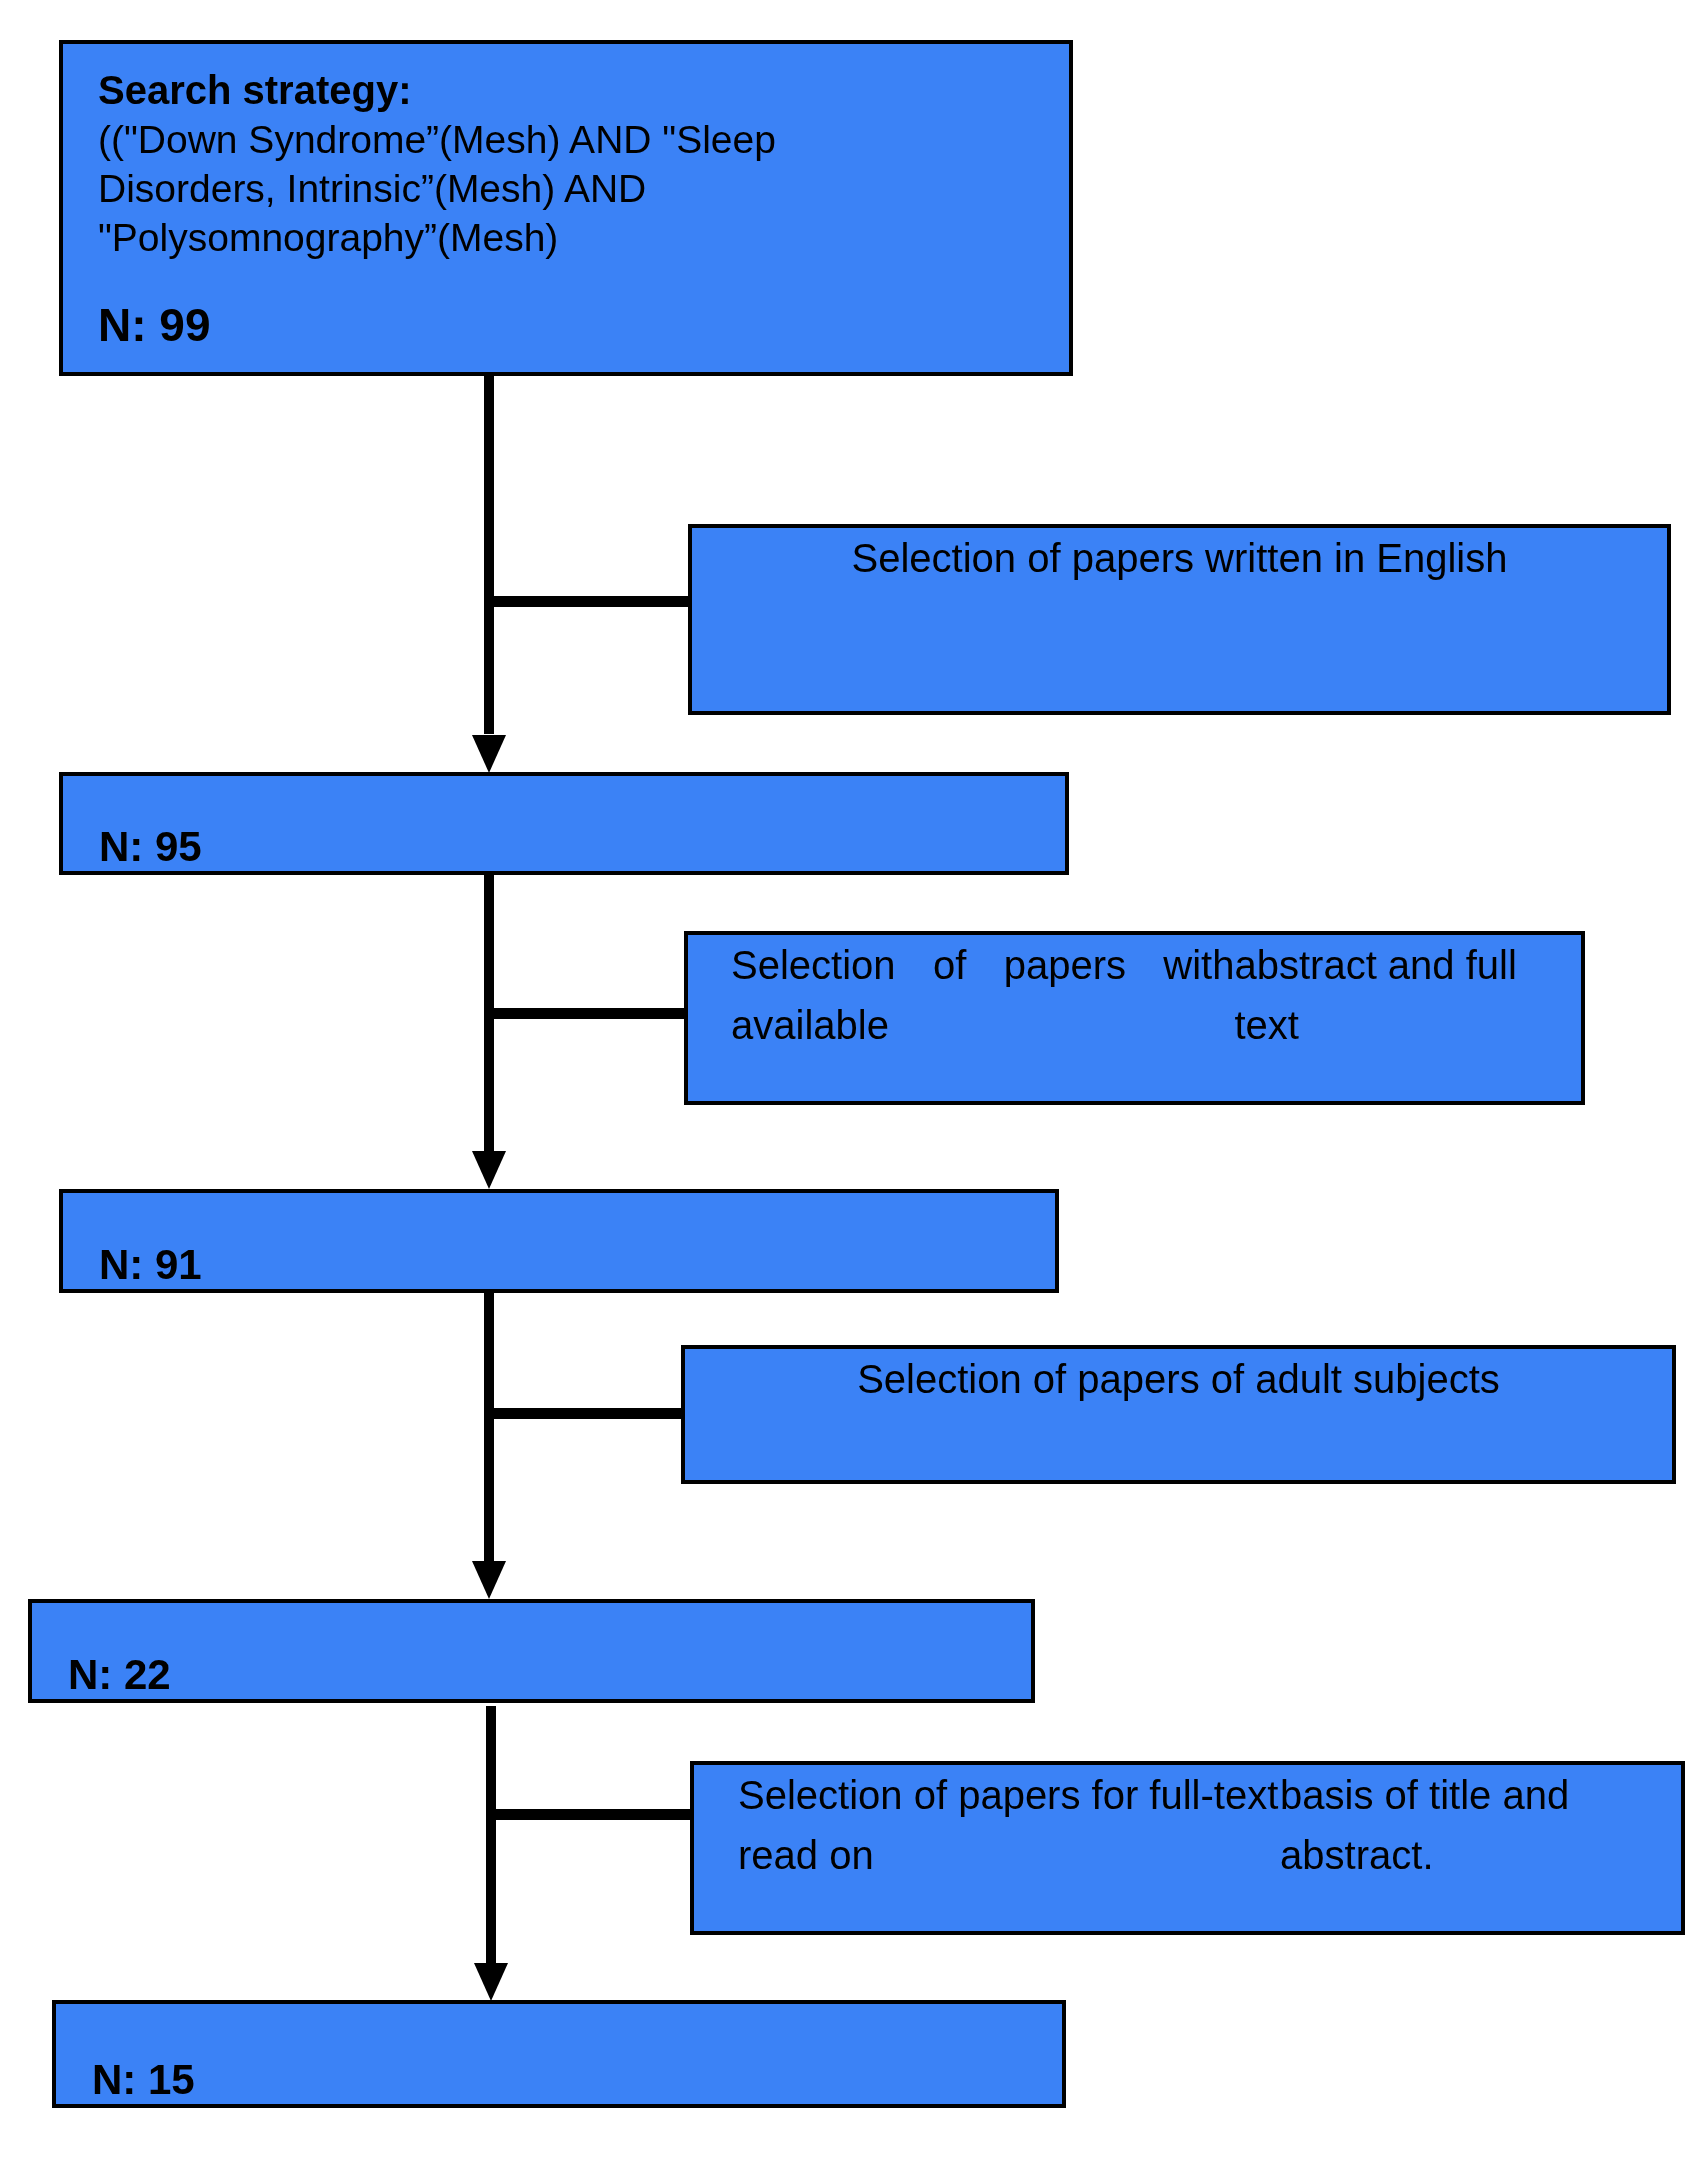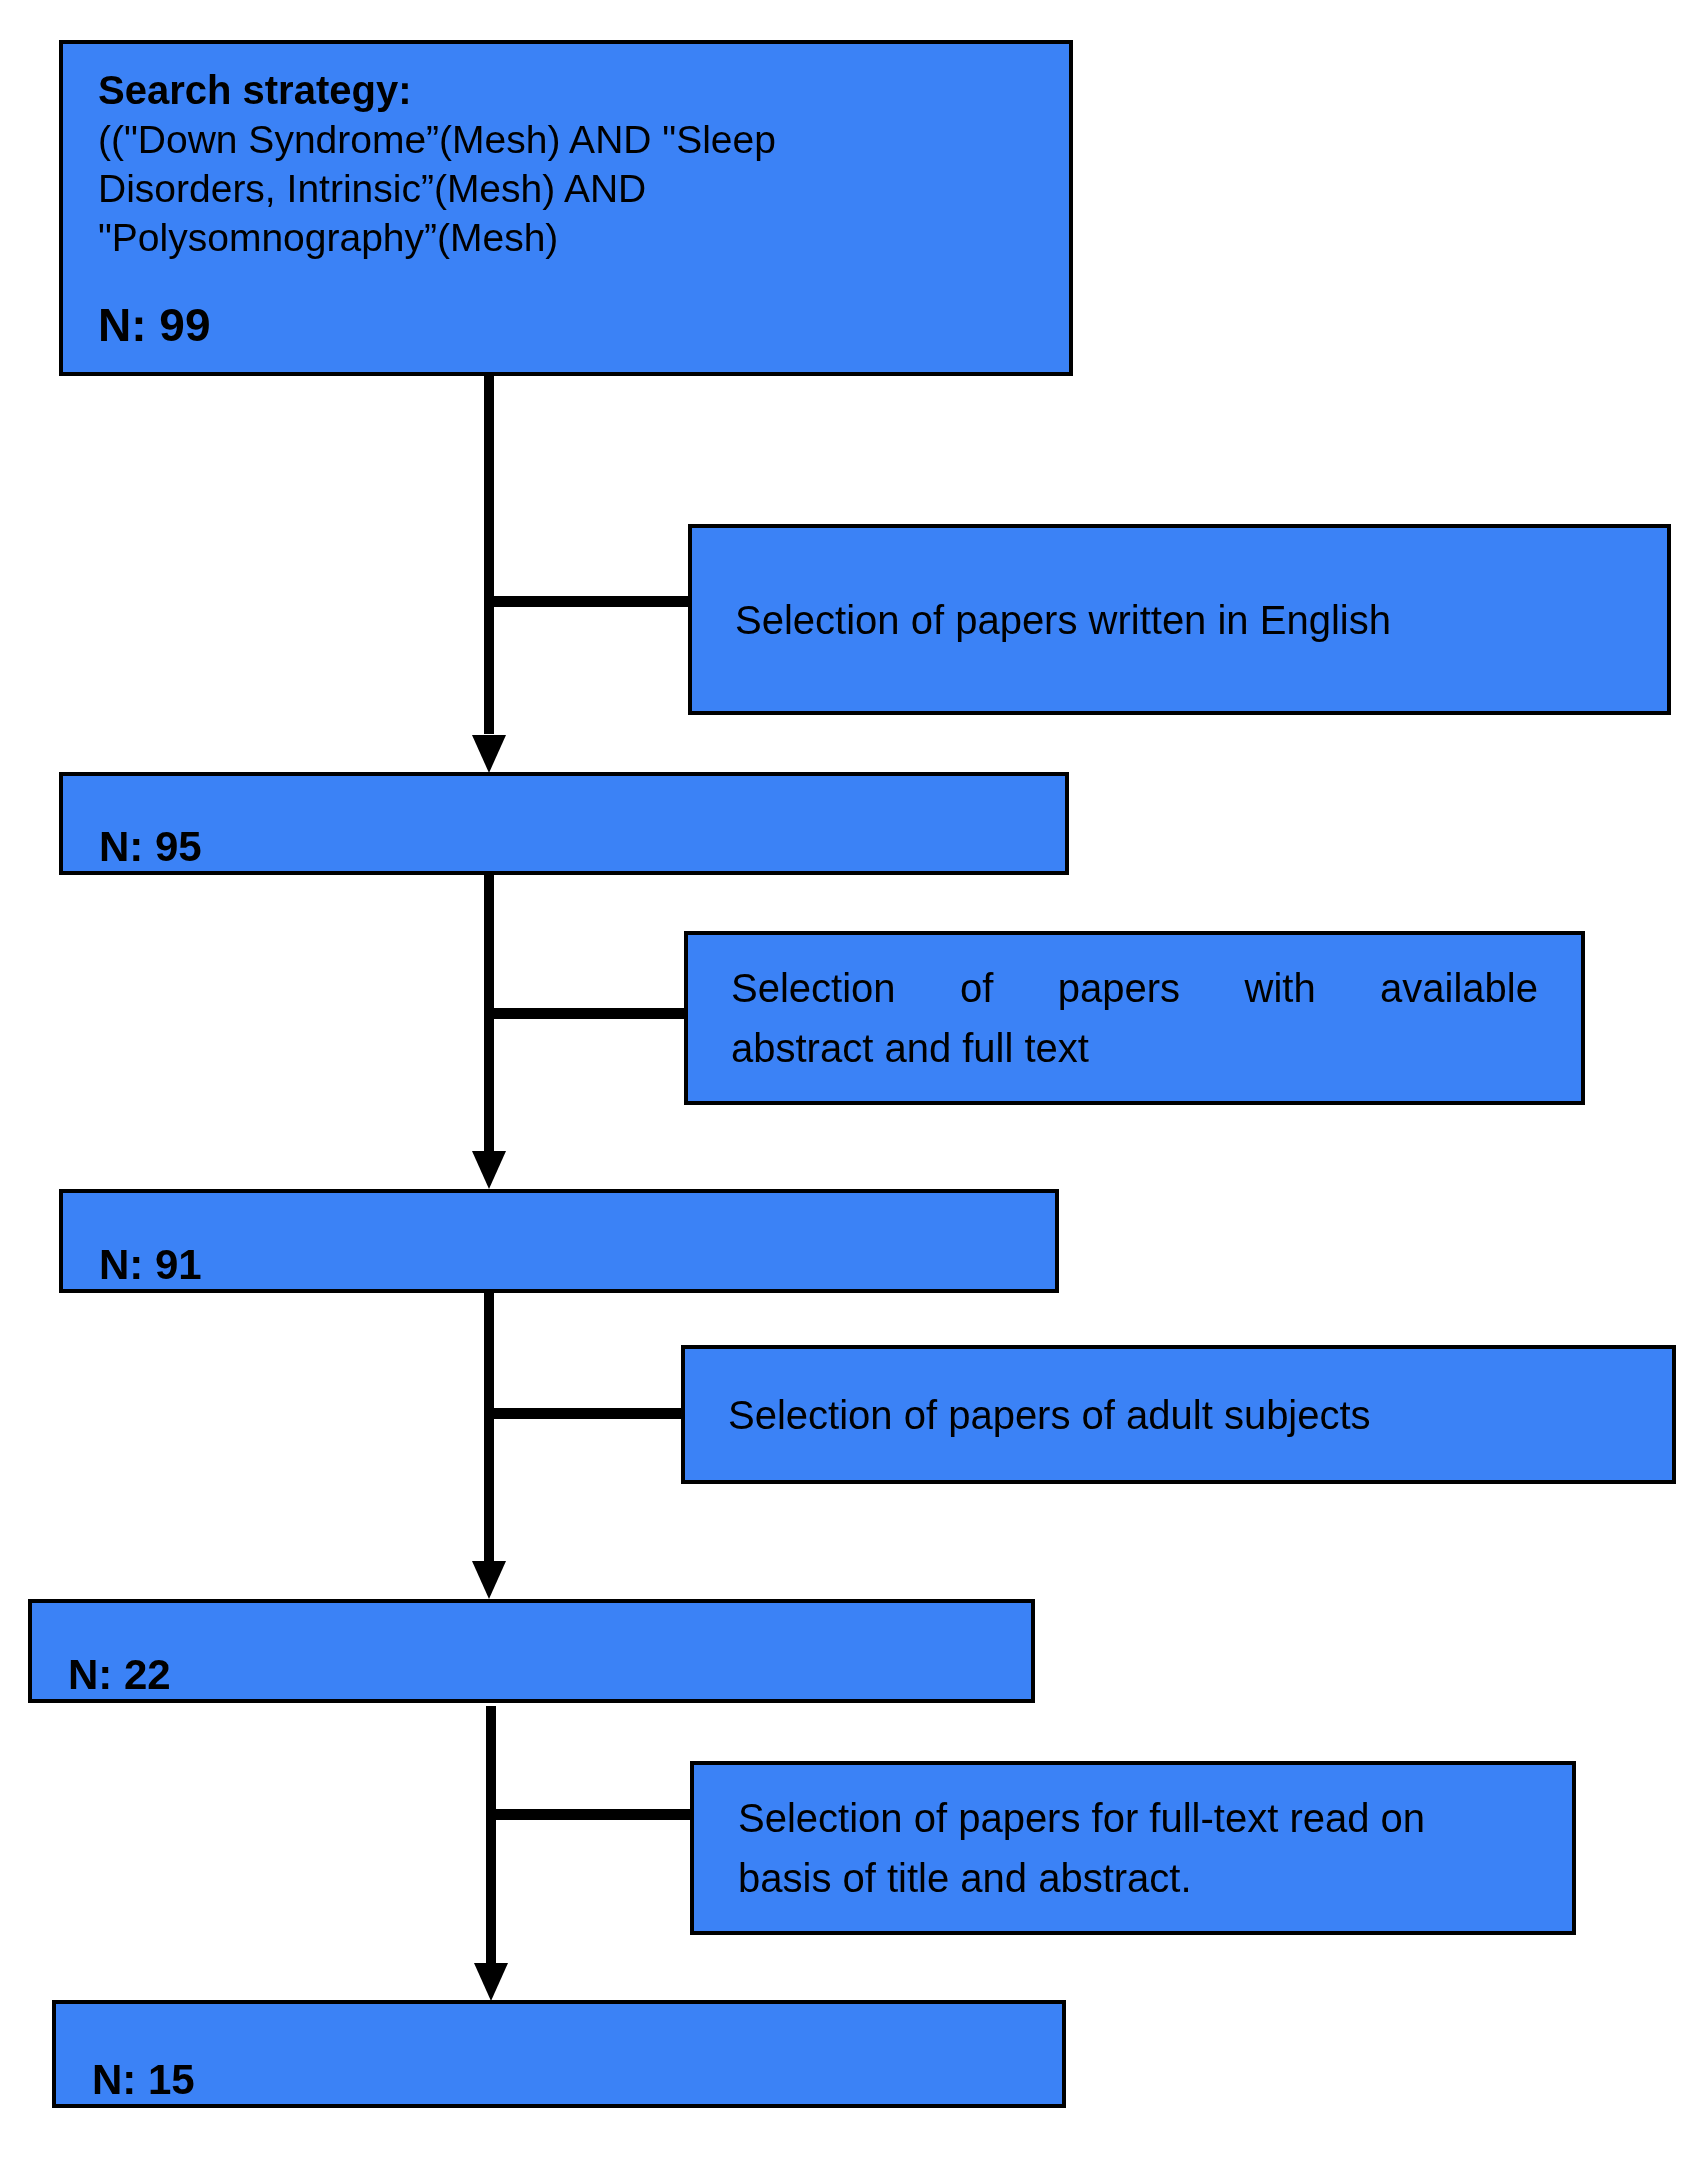--- a/index.html
+++ b/index.html
@@ -40,28 +40,28 @@
   .n-box {
     display: flex; align-items: flex-end;
     padding-left: 36px;
     font-size: 42px; font-weight: bold;
   }
   .n95 { left: 59px;  top: 772px; width: 1010px; height: 103px; }
   .n91 { left: 59px;  top: 1189px; width: 1000px; height: 104px; }
   .n22 { left: 28px;  top: 1599px; width: 1007px; height: 104px; }
   .n15 { left: 52px;  top: 2000px; width: 1014px; height: 108px; }
   .side-box {
-    display: flex; flex-direction: column; justify-content: center;
+    display: flex; flex-direction: row; justify-content: center;
     padding: 0 43px;
     font-size: 40px; line-height: 60px;
   }
   .side1 { left: 688px; top: 524px;  width: 983px; height: 191px; }
   .side2 { left: 684px; top: 931px; width: 901px; height: 174px; }
   .side3 { left: 681px; top: 1337px; width: 995px; height: 139px; margin-top: 8px; }
-  .side4 { left: 690px; top: 1761px; width: 886px; height: 174px; padding-left: 44px; }
+  .side4 { left: 690px; top: 1761px; width: 995px; height: 174px; padding-left: 44px; }
   .stretch-line {
     text-align: justify;
     text-align-last: justify;
   }
   .stem {
     position: absolute;
     width: 9.7px;
     background: #000000;
   }
   .stem1 { left: 484px; top: 376px;  height: 358px; }

